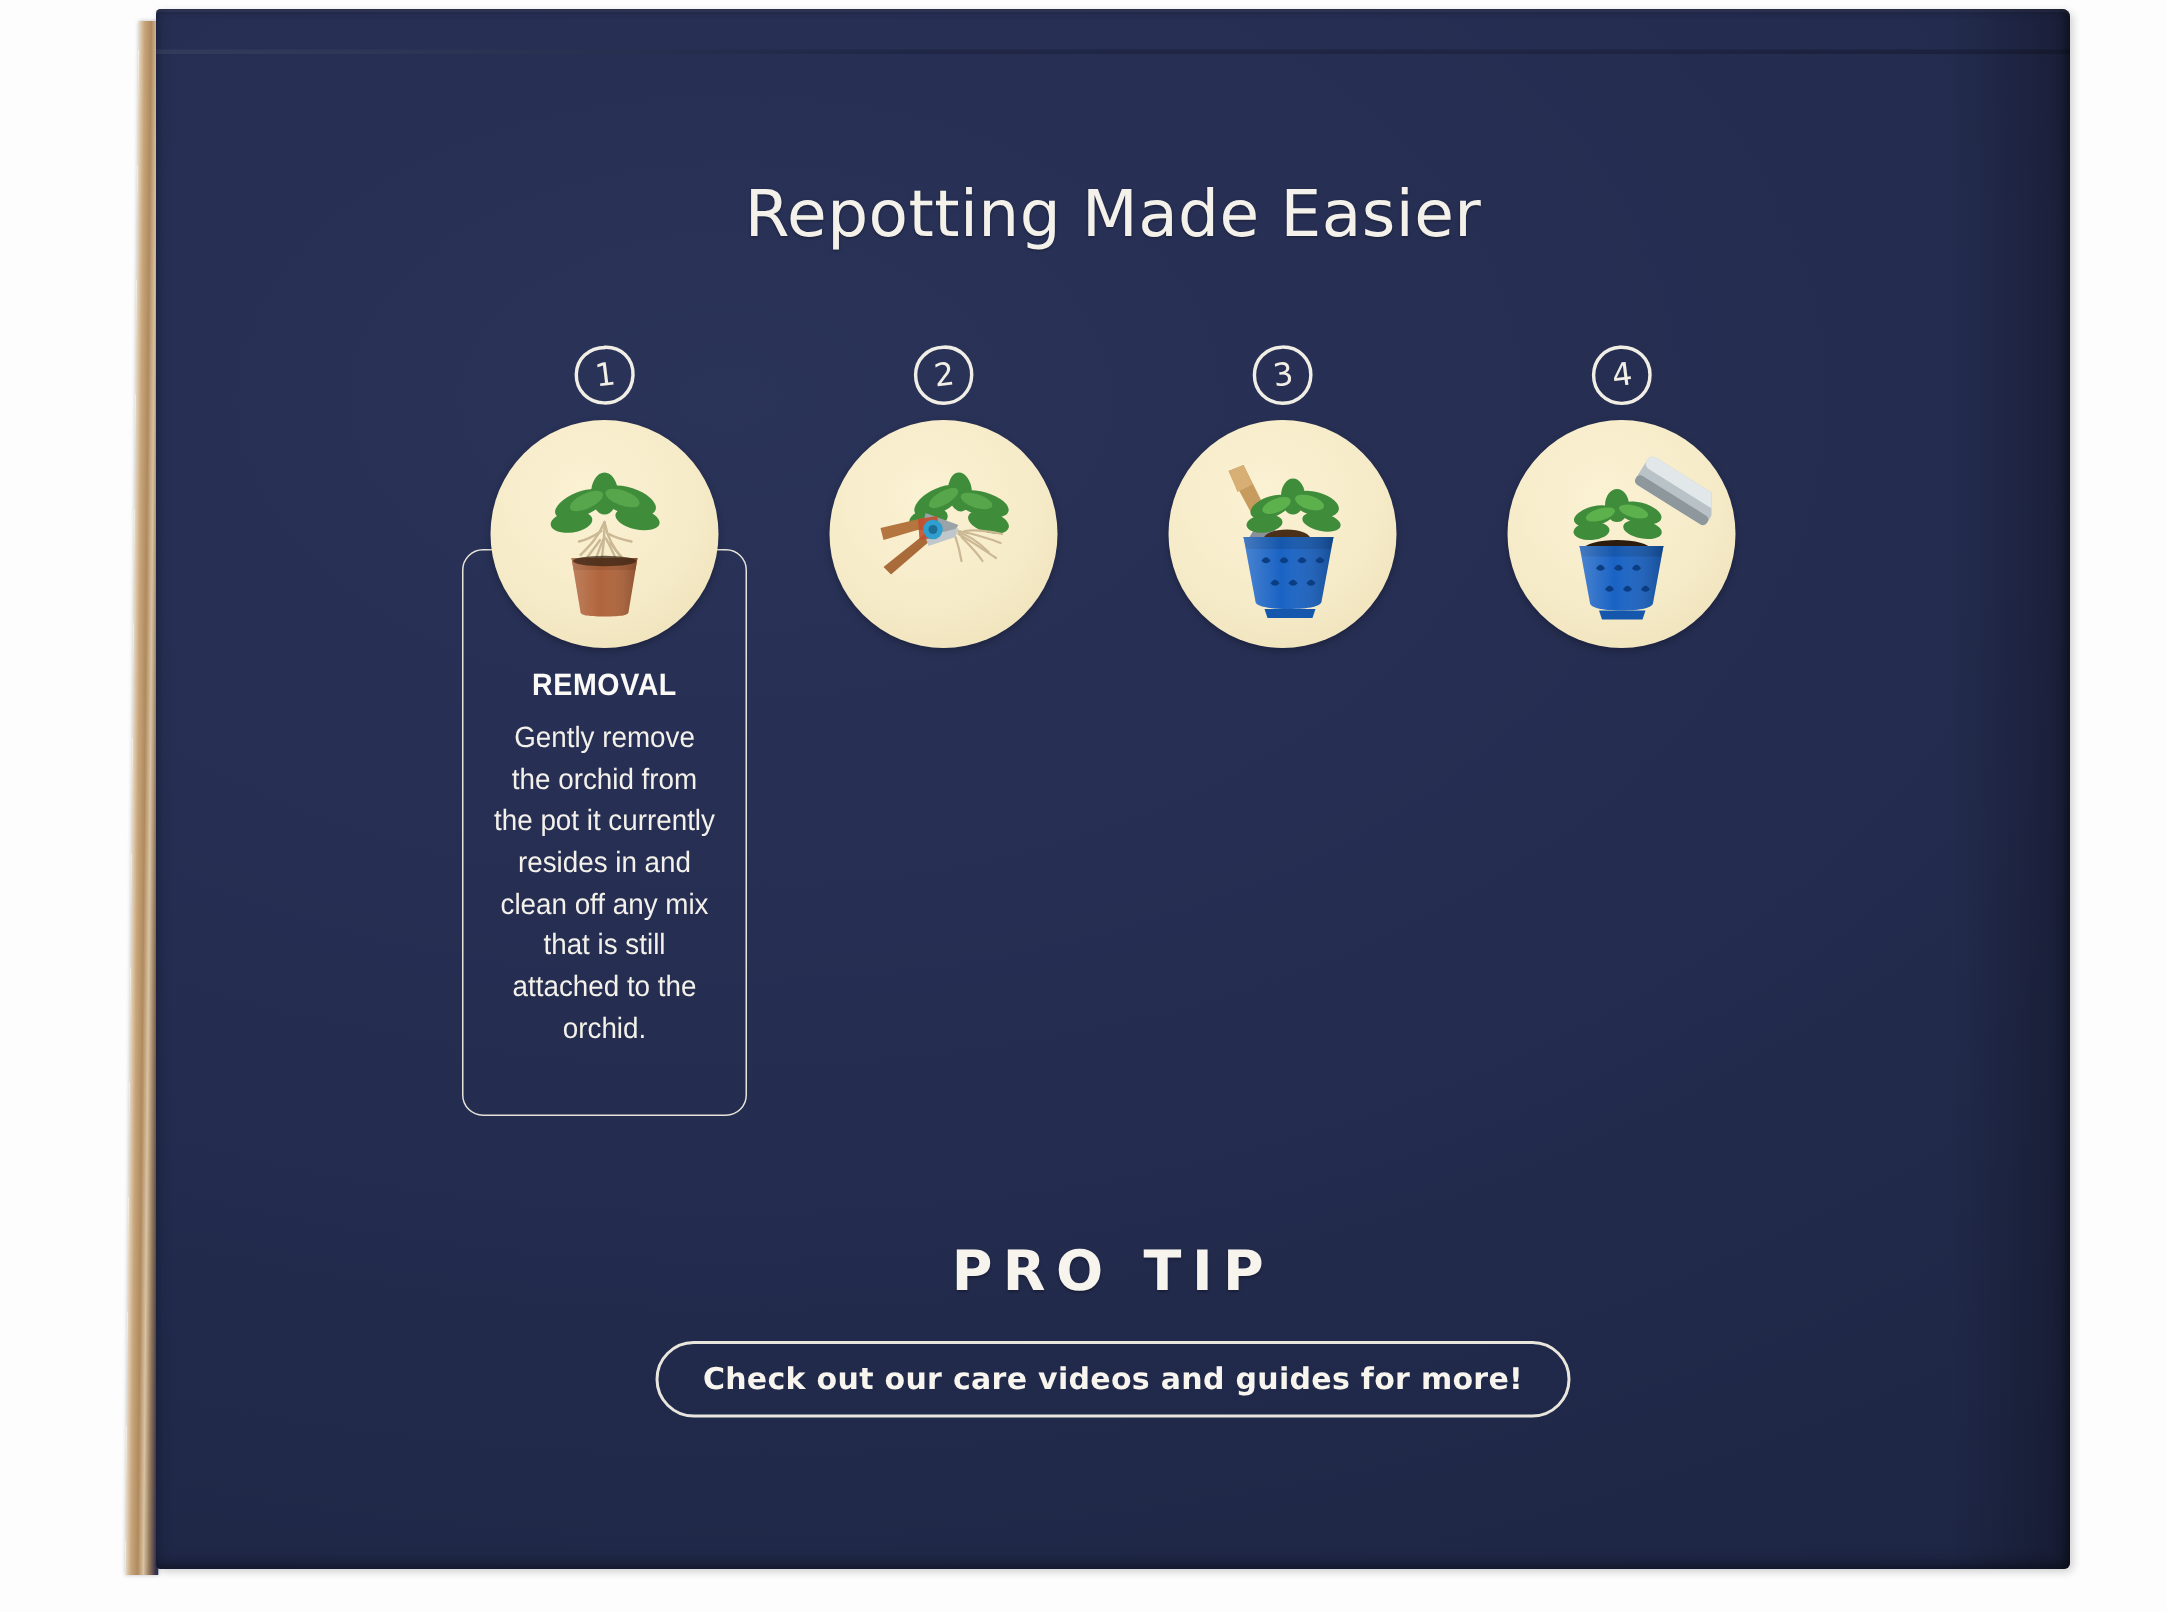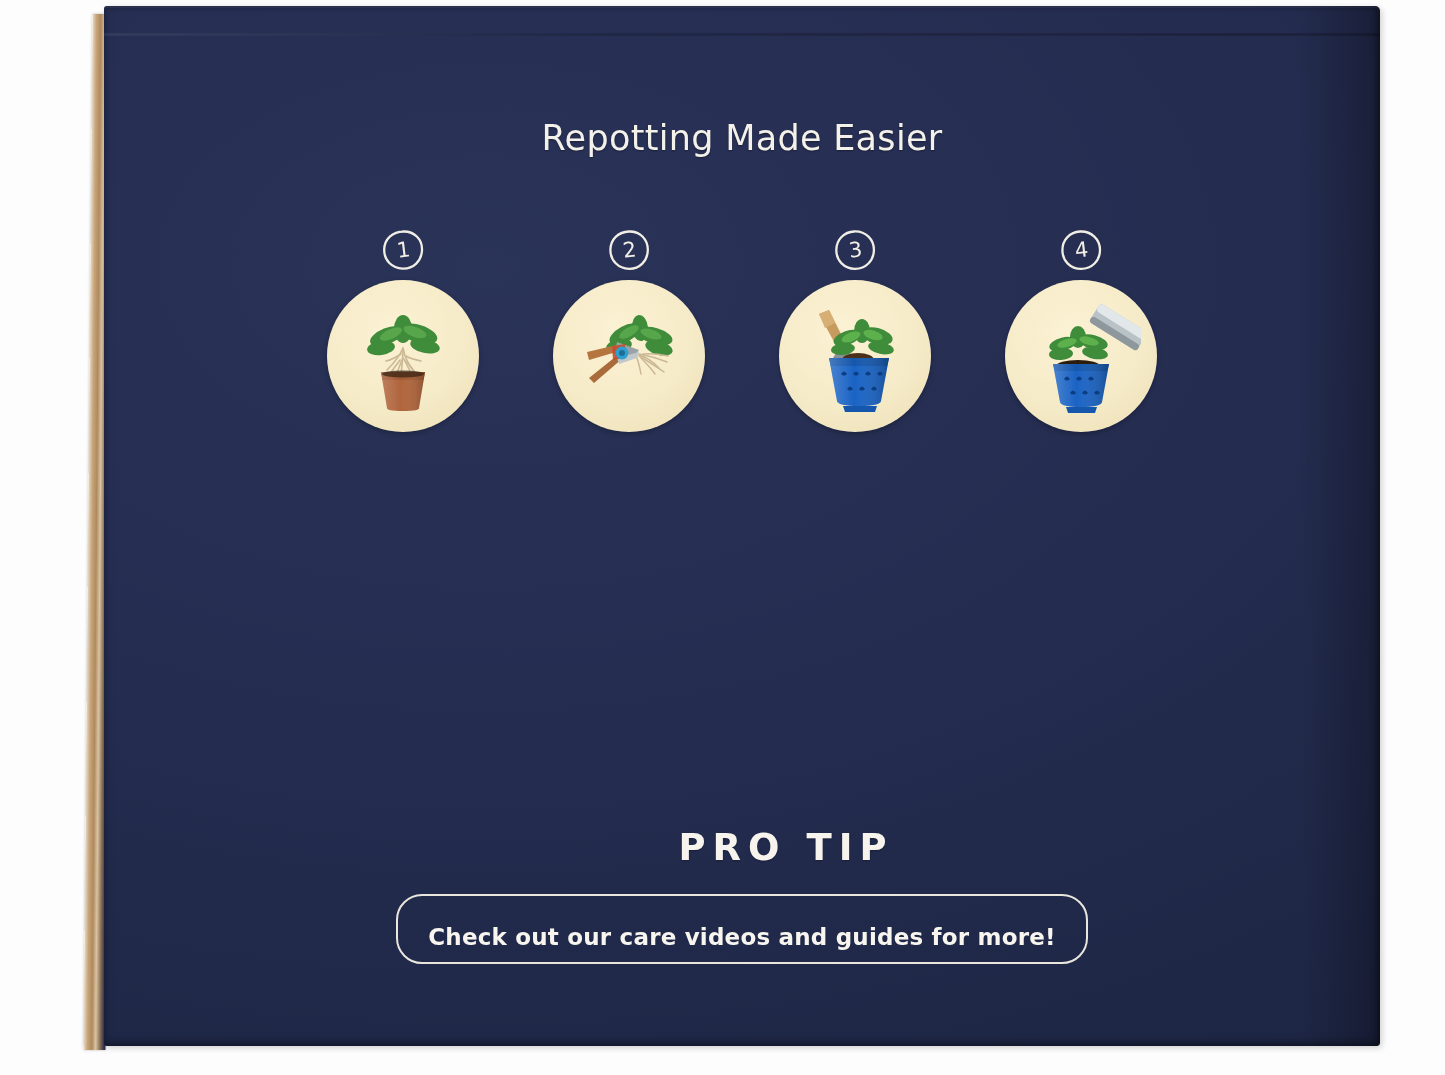--- a/index.html
+++ b/index.html
@@ -78,21 +78,21 @@
   }
 
   
   #title {
     position: absolute;
     top: 112px;
     left: 0;
     width: 100%;
     text-align: center;
     color: #f3f1ea;
-    font-size: 35px;
+    font-size: 43px;
     letter-spacing: 0.3px;
     font-weight: 400;
     font-family: "DejaVu Sans", sans-serif;
     text-shadow: 0 1px 2px rgba(0,0,0,0.35);
   }
 
   
   #steps {
     position: absolute;
     top: 222px;
@@ -192,36 +192,35 @@
     top: 820px;
     left: 0;
     width: 100%;
     text-align: center;
     color: #f6f4ed;
     font-size: 37px;
     letter-spacing: 7px;
     font-weight: bold;
     font-family: "DejaVu Sans", sans-serif;
     text-shadow: 0 1px 2px rgba(0,0,0,0.3);
-    margin-left: 44px;
   }
   #pro-pill-wrap {
     position: absolute;
     top: 888px;
     left: 0;
     width: 100%;
     display: flex;
     justify-content: center;
   }
   #pro-pill {
     border: 2px solid #e9e6dd;
     border-radius: 26px;
-    padding: 28px 30px 12px 30px;
+    padding: 11px 30px 12px 30px;
     color: #f7f5ee;
-    font-size: 23px;
+    font-size: 20px;
     font-weight: bold;
     letter-spacing: 0.2px;
     font-family: "DejaVu Sans", sans-serif;
     white-space: nowrap;
   }
 </style>
 </head>
 <body>
 
 <div id="page">
@@ -277,20 +276,31 @@
                 <linearGradient id="potshade1" x1="0" y1="0" x2="1" y2="0">
                   <stop offset="0%" stop-color="#ffffff" stop-opacity="0.5"></stop>
                   <stop offset="45%" stop-color="#ffffff" stop-opacity="0"></stop>
                   <stop offset="100%" stop-color="#000000" stop-opacity="0.55"></stop>
                 </linearGradient>
               </defs>
               <ellipse cx="60" cy="78" rx="21" ry="3.5" fill="#3a2414" opacity="0.75"></ellipse>
             </svg>
           </div>
 
+          <div class="card">
+            <div class="card-title">REMOVAL</div>
+            <div class="card-body">Gently remove
+the orchid from
+the pot it currently
+resides in and
+clean off any mix
+that is still
+attached to the
+orchid.</div>
+          </div>
         </div>
 
         <div class="step">
           <div class="step-num">
             <svg width="44" height="44" viewBox="0 0 44 44">
               <path d="M22.5 3.4 C33.2 3.2 41 11.5 40.8 22 C40.6 33 32.6 41 22 40.8 C11.4 40.6 3.3 32.6 3.4 21.8 C3.5 11.6 11.2 3.8 22 3.5 C26 3.4 30 4.4 33 6.6" fill="none" stroke="#f1eee5" stroke-width="2.3" stroke-linecap="round"></path>
             </svg>
             <span class="numtext">2</span>
           </div>
 

